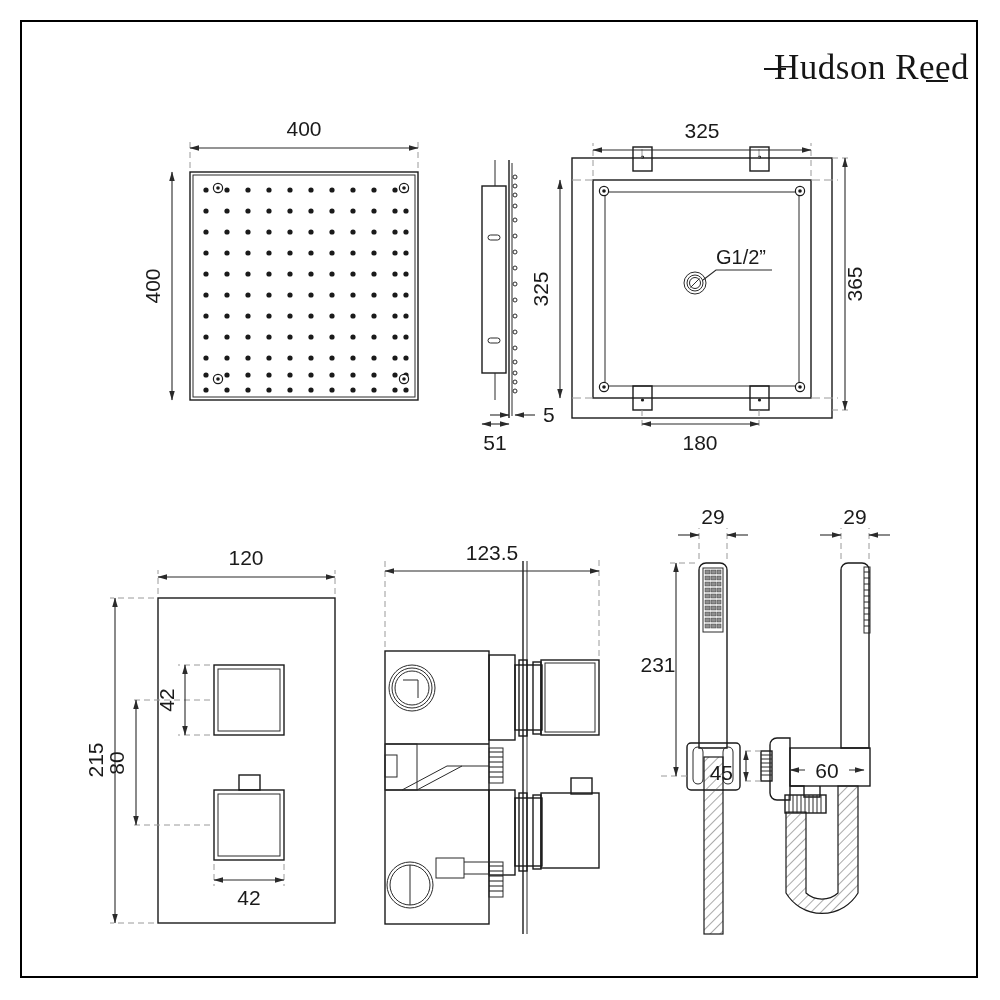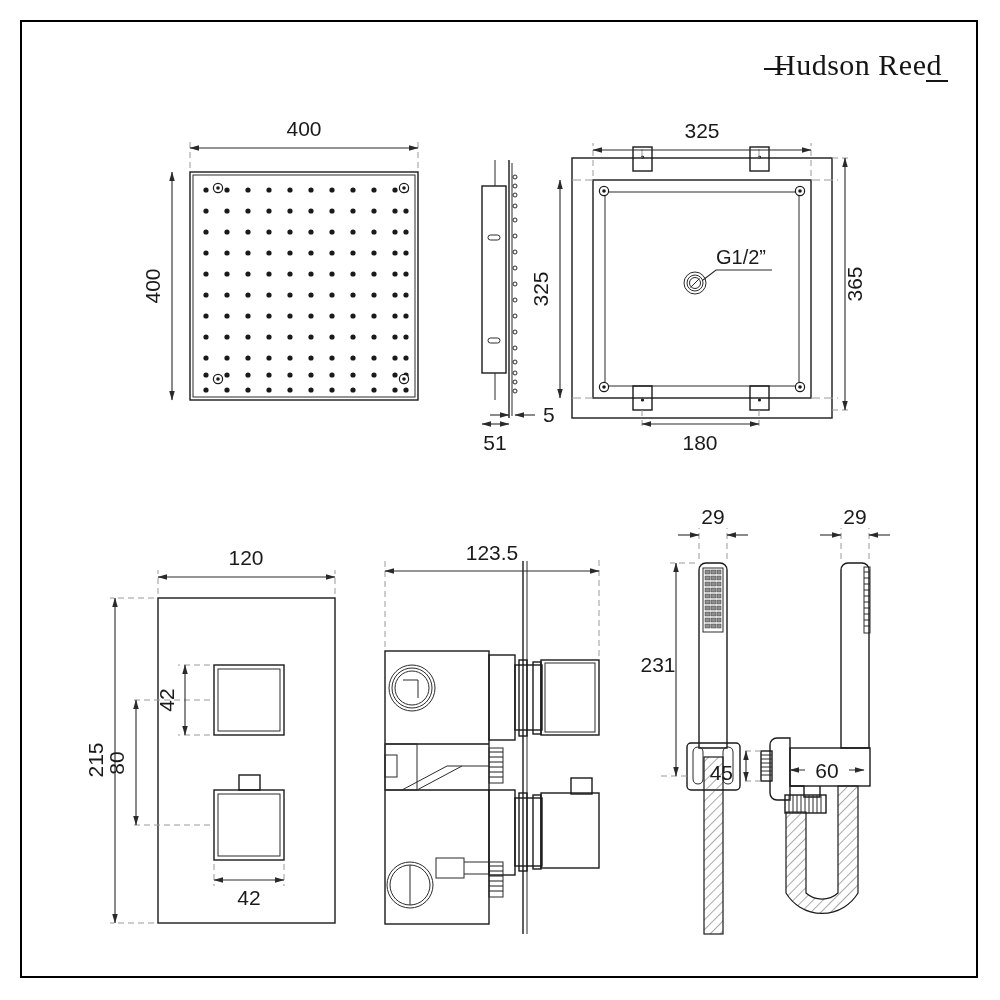--- a/index.html
+++ b/index.html
@@ -32,21 +32,21 @@
     left: 760px;
     top: 48px;
     width: 200px;
     height: 44px;
   }
   #logo .logo-text {
     position: absolute;
     left: 14px;
     top: 0px;
     font-family: "Liberation Serif", serif;
-    font-size: 30px;
+    font-size: 35px;
     letter-spacing: 0.5px;
     color: #151515;
     white-space: nowrap;
   }
   #logo .logo-bar-left {
     position: absolute;
     left: 4px;
     top: 20px;
     width: 22px;
     height: 2px;

